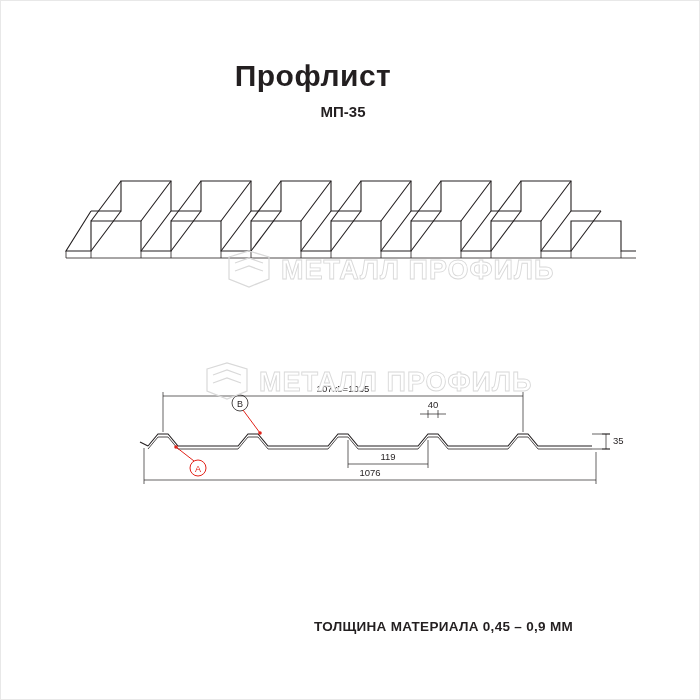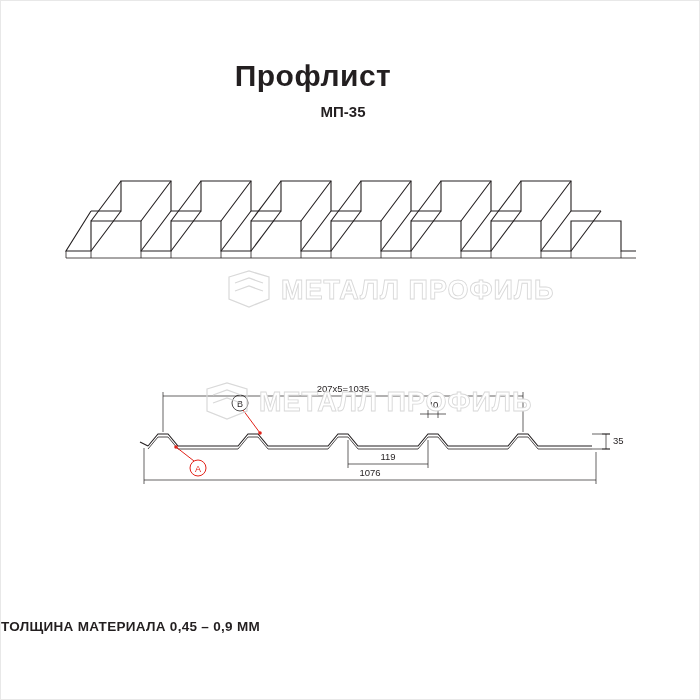--- a/index.html
+++ b/index.html
@@ -38,21 +38,21 @@
     width: 684px;
     text-align: center;
     font-size: 15px;
     font-weight: bold;
   }
   .footer {
     position: absolute;
     top: 618px;
     left: 0;
     width: 572px;
-    text-align: left;
+    text-align: right;
     font-size: 13.5px;
     font-weight: bold;
     letter-spacing: 0.3px;
   }
   .iso-wrap {
     position: absolute;
     top: 150px;
     left: 60px;
     width: 580px;
     height: 180px;
@@ -60,21 +60,20 @@
   .sec-wrap {
     position: absolute;
     top: 355px;
     left: 109px;
     width: 520px;
     height: 150px;
   }
   .wm {
     position: absolute;
     pointer-events: none;
-    margin-top: 20px;
   }
   .wm-1 { top: 246px; left: 222px; }
   .wm-2 { top: 358px; left: 200px; }
   svg { display: block; overflow: visible; }
   .ln { fill: none; stroke: #231f20; stroke-width: 1.1; stroke-linejoin: miter; stroke-linecap: butt; }
   .ln-thin { fill: none; stroke: #231f20; stroke-width: 0.8; }
   .dim { fill: none; stroke: #231f20; stroke-width: 0.7; }
   .dimtxt { font-family: "Liberation Sans", sans-serif; font-size: 9.5px; fill: #231f20; }
   .red { fill: none; stroke: #e2231a; stroke-width: 1.0; }
   .redtxt { font-family: "Liberation Sans", sans-serif; font-size: 9px; fill: #e2231a; }

